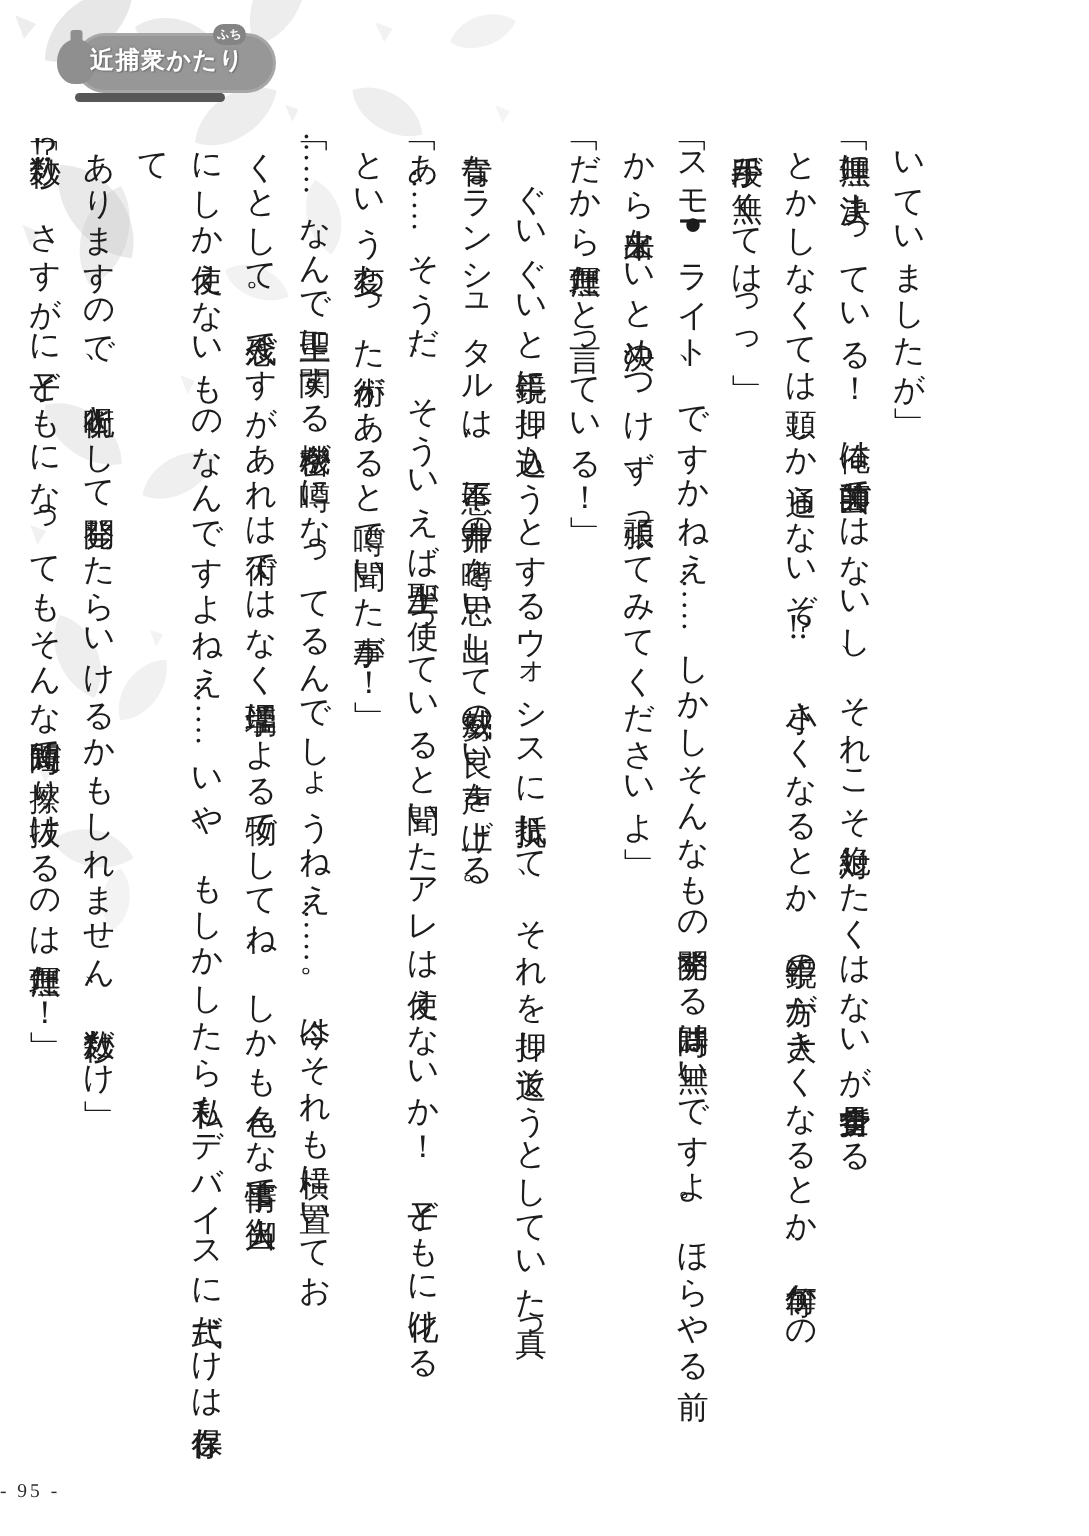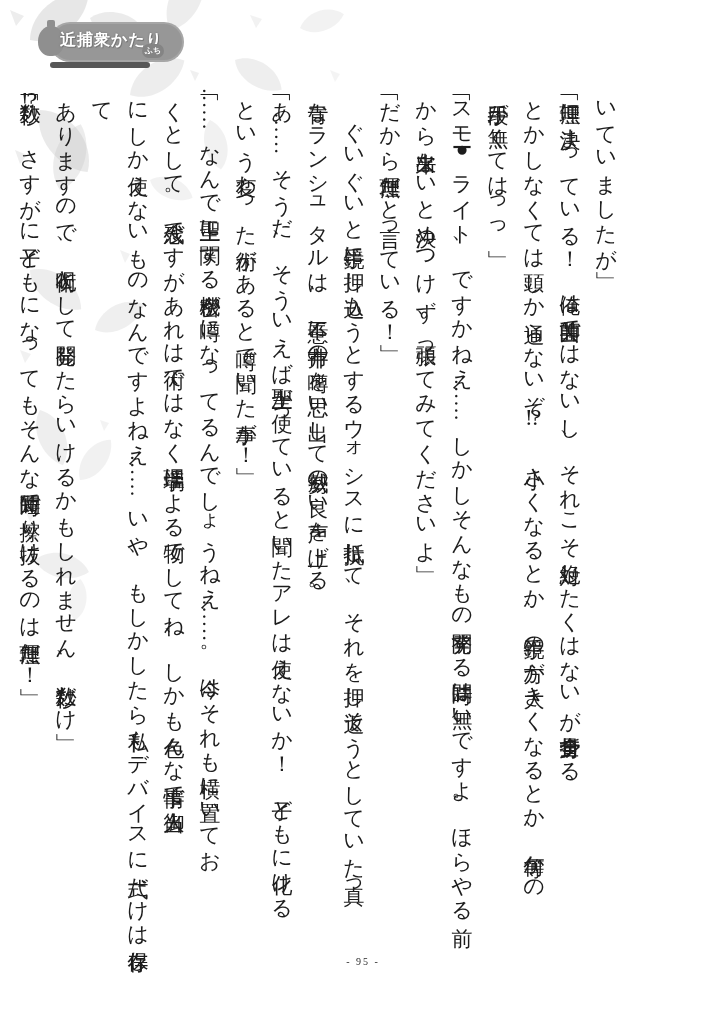--- a/index.html
+++ b/index.html
@@ -18,34 +18,34 @@
     background:#8f8f8f;border-radius:50% 50% 45% 45%;}
   .logo-pot:before{content:"";position:absolute;left:9px;top:-6px;width:8px;height:8px;
     background:#8f8f8f;border-radius:2px;}
   .logo-title{position:absolute;left:26px;top:14px;width:118px;text-align:left;
     font-family:"Liberation Sans","DejaVu Sans",sans-serif;
     font-weight:bold;font-size:16px;letter-spacing:1px;color:#ffffff;
     text-shadow:0 0 2px #6d6d6d, 1px 1px 0 #7a7a7a;white-space:nowrap;}
   .logo-bubble{position:absolute;left:108px;top:0px;width:22px;height:14px;
     background:#848484;border-radius:8px;color:#ffffff;text-align:center;
     font-family:"Liberation Sans","DejaVu Sans",sans-serif;
-    font-size:8px;line-height:14px;font-weight:bold;margin-top:28px;}
+    font-size:8px;line-height:14px;font-weight:bold;}
   .logo-bar{position:absolute;left:16px;top:46px;width:100px;height:6px;
     background:#3a3a3a;border-radius:3px;opacity:.85;}
   
   .textblock{
     position:absolute;top:87px;right:102px;height:884px;
     writing-mode:vertical-rl;text-orientation:mixed;
     font-size:21px;line-height:36px;letter-spacing:0.5px;
     color:#1c1c1c;
   }
   .tline{margin:0;}
   
-  .pagenum{position:absolute;left:0;right:0;top:956px;text-align:center;
-    font-size:10px;letter-spacing:2px;color:#2b2b2b;}
+  .pagenum{position:absolute;left:0;right:0;top:986px;
+    font-size:13px;letter-spacing:2px;color:#2b2b2b;}
 </style>
 </head>
 <body>
 
 <svg class="watermark" viewBox="0 0 430 680" xmlns="http://www.w3.org/2000/svg" aria-hidden="true">
   <defs>
     <path id="leaf" d="M0,0 C10,-14 34,-16 46,-2 C34,12 10,12 0,0 Z"></path>
   </defs>
   <g fill="#c3c3c3">
     <use href="#leaf" transform="translate(30,40) rotate(-35) scale(1.6)" opacity="0.40"></use>

